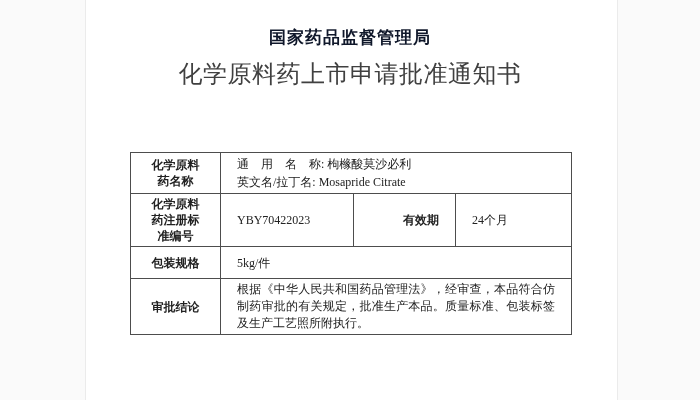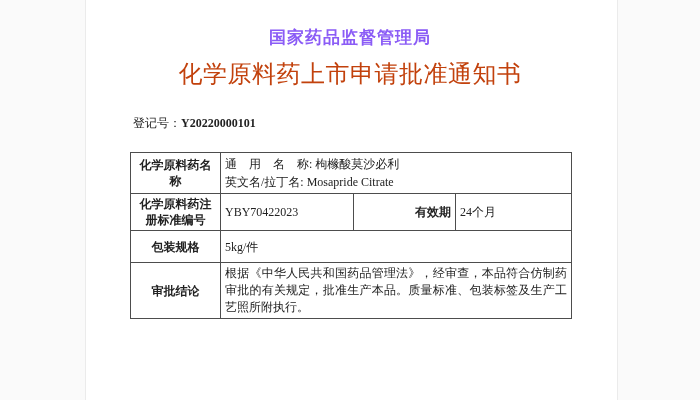--- a/index.html
+++ b/index.html
@@ -10,41 +10,41 @@
     color:#1f1f1f;
   }
   .page{
     position:absolute;left:85px;top:0;width:531px;height:400px;
     background:#ffffff;
     border-left:1px solid #ebebeb;border-right:1px solid #ebebeb;
   }
   .agency{
     position:absolute;left:0;top:26px;width:700px;
     text-align:center;font-size:17px;font-weight:bold;
-    letter-spacing:1px;color:#8b5cf6;
+    letter-spacing:1px;color:#0f172a;
     font-family:"Liberation Sans","DejaVu Sans",sans-serif;
   }
   .doc-title{
     position:absolute;left:0;top:58px;width:700px;
     text-align:center;font-size:24px;font-weight:normal;
-    letter-spacing:0.5px;color:#c2410c;
+    letter-spacing:0.5px;color:#404040;
   }
   .meta{
     position:absolute;left:133px;top:114px;width:438px;font-size:12px;
   }
   .meta-line{height:18px;line-height:18px;position:relative;}
   .meta-val{font-weight:bold;font-family:"Liberation Serif","DejaVu Serif",serif;}
   .meta-right{position:absolute;right:0;top:0;}
   table.notice{
     position:absolute;left:130px;top:152px;width:441px;
     border-collapse:collapse;table-layout:fixed;
   }
   table.notice td{
     border:1px solid #4d4d4d;
-    padding:2px 4px;
+    padding:2px 16px;
     font-size:12px;line-height:16px;color:#222;
     vertical-align:middle;
   }
   td.lbl{
     text-align:center;font-weight:bold;font-size:12.5px;
     padding:2px 1px;color:#1e1e1e;
   }
   .two-line div{line-height:18px;}
   .mono-space{white-space:pre;}
   td.center-lbl{text-align:right;font-weight:bold;font-size:12.5px;}
@@ -53,23 +53,20 @@
 </style>
 </head>
 <body>
 
 <div class="page"></div>
 
 <div class="agency">国家药品监督管理局</div>
 <div class="doc-title">化学原料药上市申请批准通知书</div>
 
 <div class="meta">
-  <div class="meta-line">
-    <span>登记号：</span><span class="meta-val">Y20220000101</span>
-  </div>
 </div>
 
 <table class="notice">
   <colgroup>
     <col style="width:90px">
       <col style="width:133px">
       <col style="width:102px">
       <col style="width:116px">
   </colgroup>
   <tbody>

